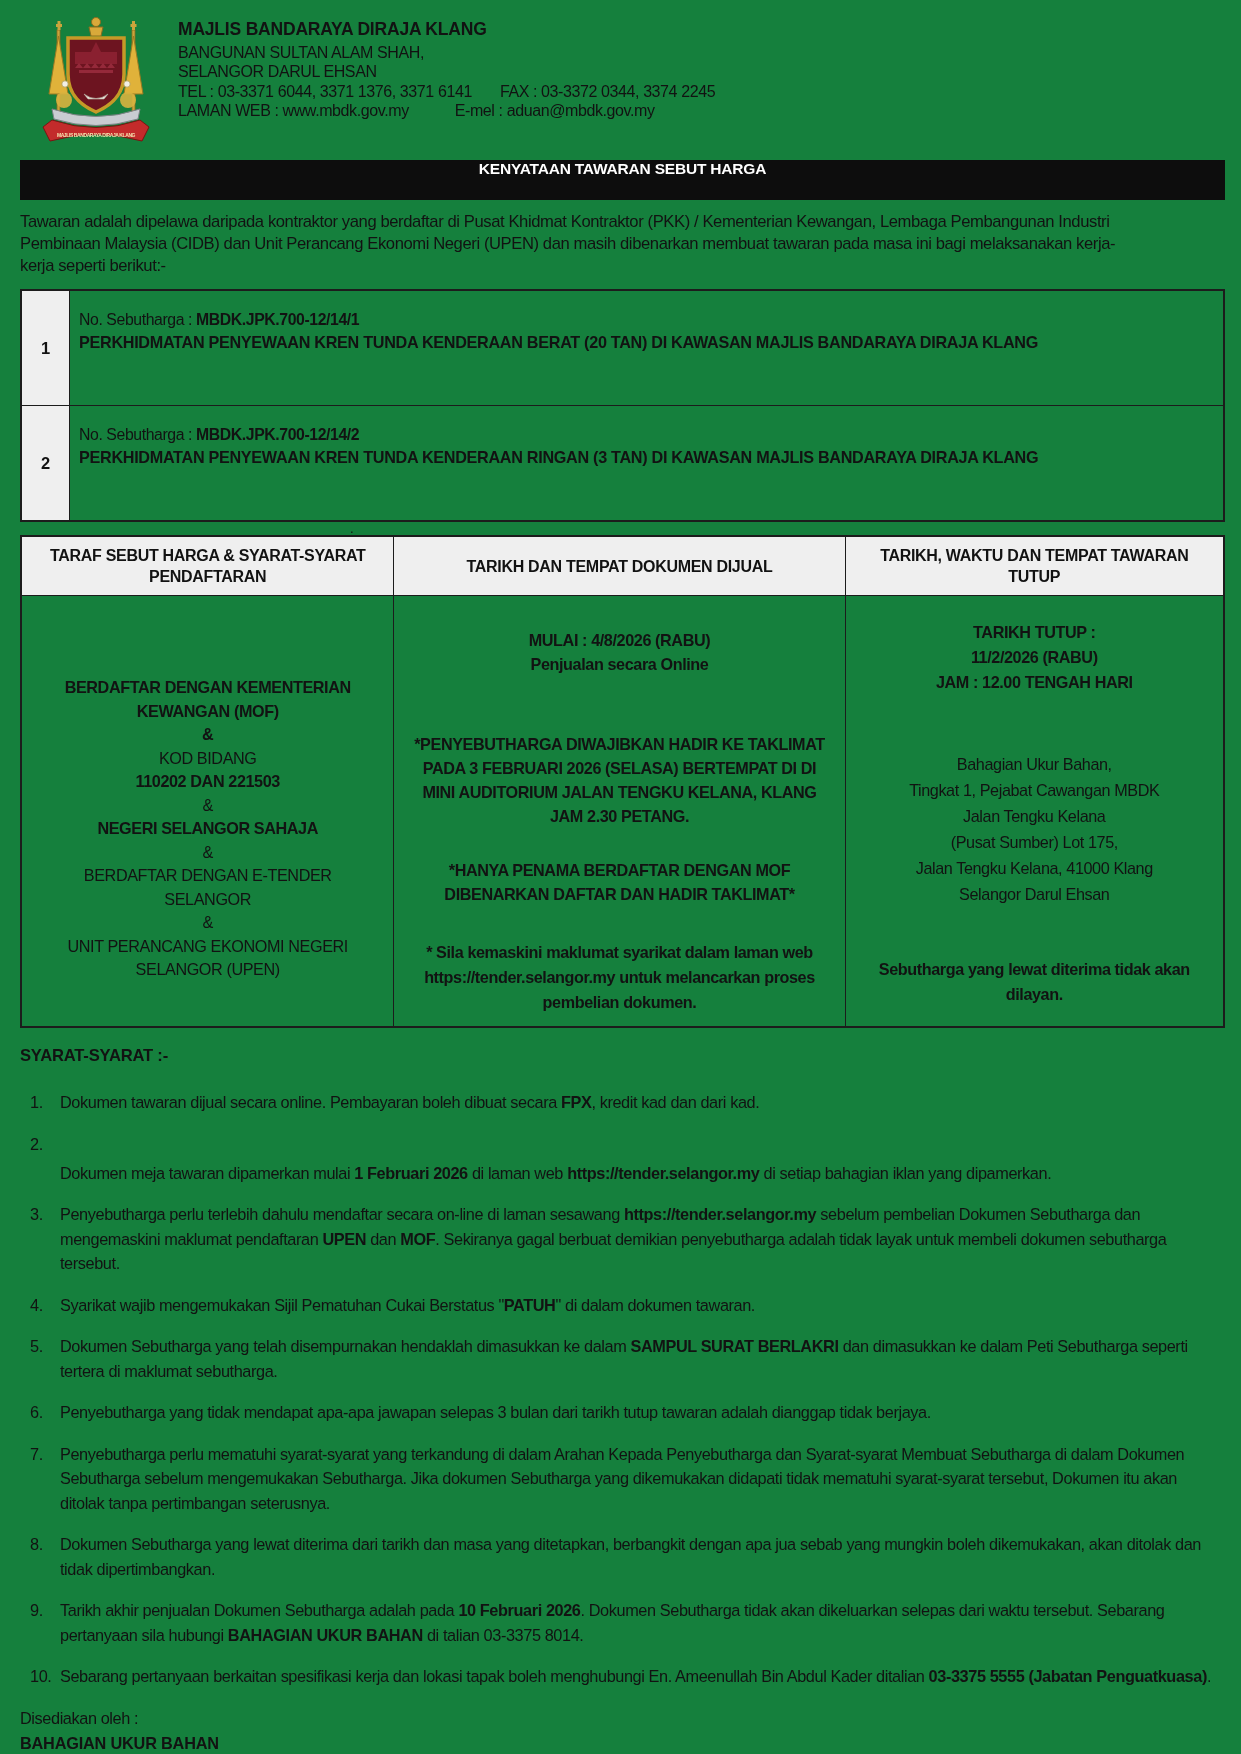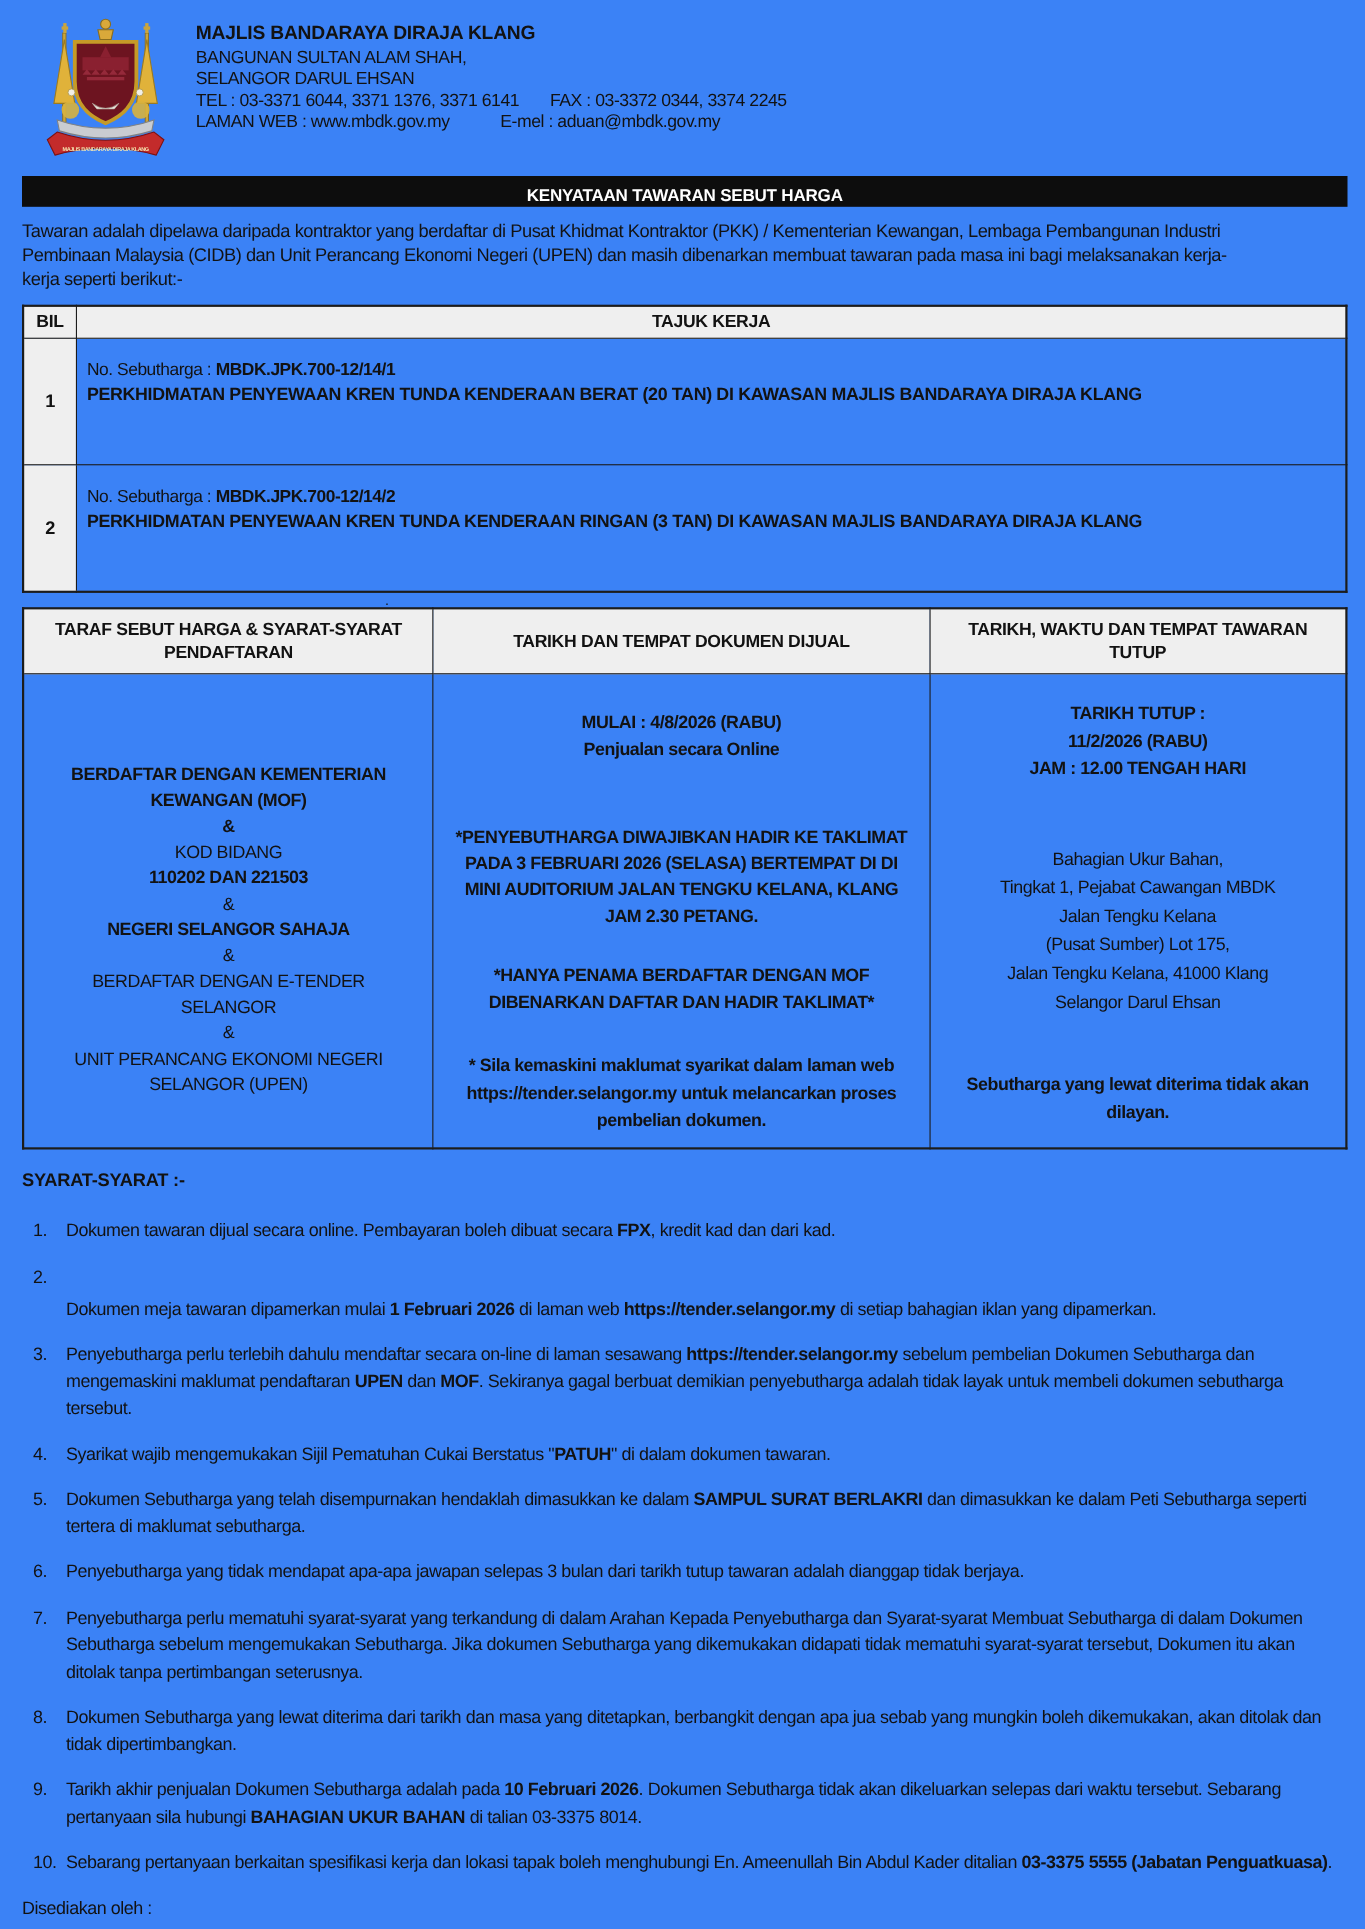--- a/index.html
+++ b/index.html
@@ -1,32 +1,32 @@
 <!DOCTYPE html>
 <html><head>
 <meta charset="utf-8">
 <style>
   html,body{margin:0;padding:0;background:#fff;}
   .page{
-    position:relative;width:1241px;height:1754px;background:#3b82f6;
+    position:relative;width:1241px;height:1754px;background:#15803d;
     font-family:"Liberation Sans",sans-serif;color:#121212;
     letter-spacing:-0.4px;overflow:hidden;box-sizing:border-box;
     padding:14px 16px 0 20px;
   }
   .b{font-weight:bold;}
   
   .letterhead{display:flex;align-items:flex-start;}
   .crest{width:124px;height:132px;margin-left:14px;flex:0 0 auto;}
   .lh-text{margin-left:20px;padding-top:6px;font-size:16px;line-height:19.5px;}
   .org-name{font-size:17.5px;font-weight:bold;letter-spacing:-0.2px;margin-bottom:3px;}
   .lh-gap{display:inline-block;width:28px;}
   
   .banner{
-    margin-top:14px;height:28px;background:#0d0d0d;color:#ffffff;
-    display:flex;align-items:flex-end;justify-content:center;
+    margin-top:14px;height:40px;background:#0d0d0d;color:#ffffff;
+    display:flex;align-items:flex-start;justify-content:center;
     font-weight:bold;font-size:15.5px;letter-spacing:-0.2px;
   }
   
   .intro{margin-top:11px;font-size:16.6px;line-height:22px;white-space:pre-line;}
   
   table{border-collapse:collapse;width:100%;}
   .jobs{margin-top:12px;border:2.5px solid #1c1c1c;}
   .jobs th,.jobs td{border:1.6px solid #1c1c1c;}
   .jobs th{background:#efefef;font-size:16px;height:26px;letter-spacing:-0.3px;}
   .jobs .bil-cell{background:#efefef;text-align:center;font-weight:bold;font-size:16.5px;width:45px;}
@@ -120,24 +120,20 @@
   <div class="intro">Tawaran adalah dipelawa daripada kontraktor yang berdaftar di Pusat Khidmat Kontraktor (PKK) / Kementerian Kewangan, Lembaga Pembangunan Industri
 Pembinaan Malaysia (CIDB) dan Unit Perancang Ekonomi Negeri (UPEN) dan masih dibenarkan membuat tawaran pada masa ini bagi melaksanakan kerja-
 kerja seperti berikut:-</div>
 
   <table class="jobs">
     <colgroup>
         <col style="width:45px;">
         <col>
       </colgroup>
     <tbody>
-        <tr>
-      <th>BIL</th>
-      <th>TAJUK KERJA</th>
-    </tr>
     <tr>
       <td class="bil-cell">1</td>
       <td class="job-cell">
         <div class="job-ref"><span>No. Sebutharga : </span><span class="b">MBDK.JPK.700-12/14/1</span></div>
         <div class="job-title">PERKHIDMATAN PENYEWAAN KREN TUNDA KENDERAAN BERAT (20 TAN) DI KAWASAN MAJLIS BANDARAYA DIRAJA KLANG</div>
       </td>
     </tr>
     <tr>
       <td class="bil-cell">2</td>
       <td class="job-cell">

